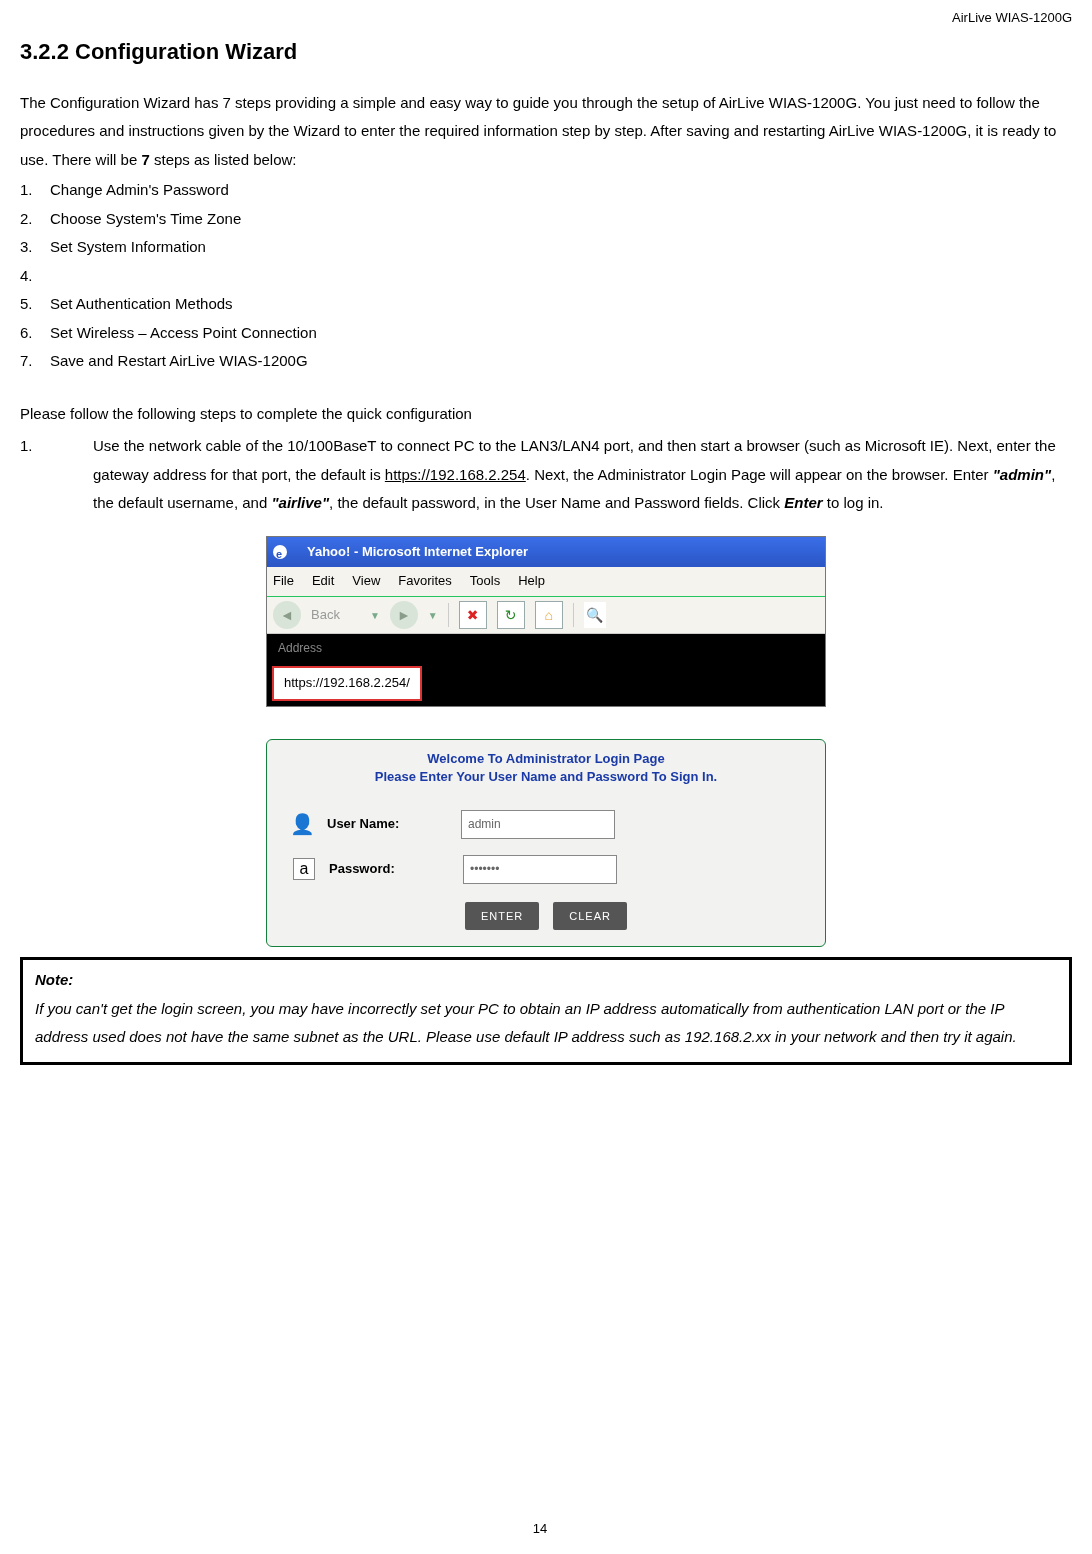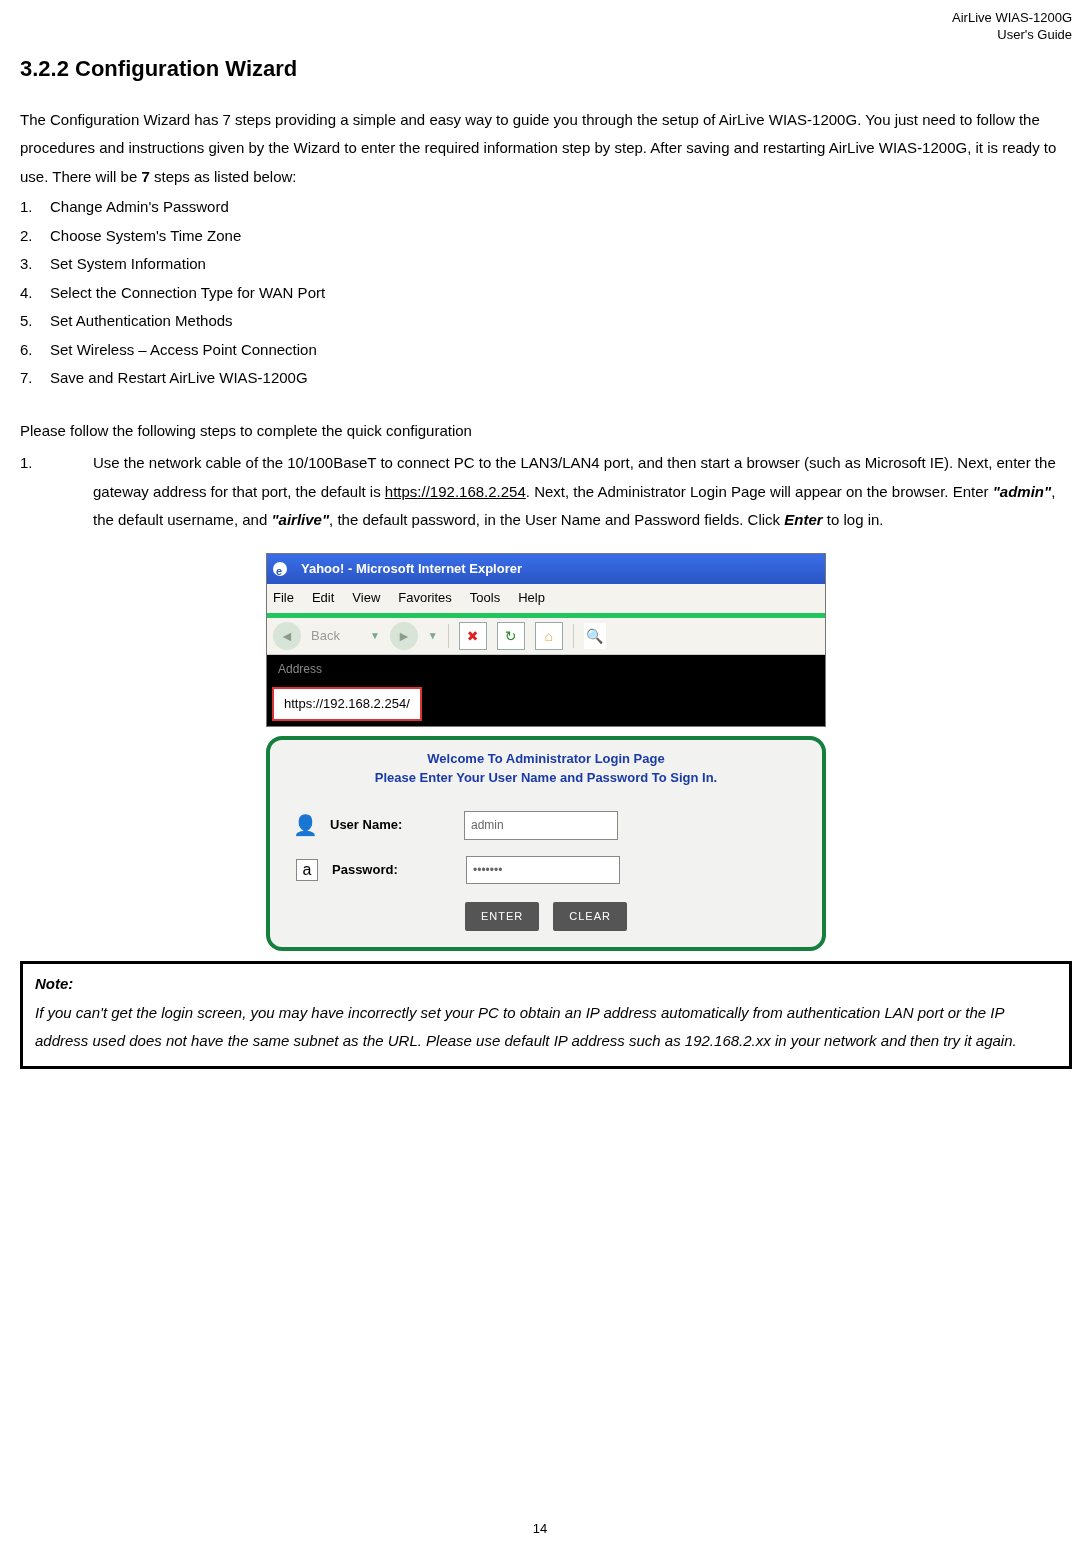--- a/index.html
+++ b/index.html
@@ -65,39 +65,39 @@
     background: #eee;
     font-size: 13px;
   }
   .titlebar {
     background: linear-gradient(#3a6ee8, #2a55c4);
     color: #fff;
     font-weight: bold;
     padding: 3px 6px;
     display: flex;
     align-items: center;
-    gap: 14px;
+    gap: 20px;
   }
   .titlebar .ie-icon {
     width: 14px; height: 14px;
     border-radius: 7px;
     background: #fff;
     display: inline-block;
     position: relative;
   }
   .titlebar .ie-icon::after{
     content:"e"; color:#2a55c4; font-weight:bold; font-size:11px;
     position:absolute; left:3px; top:-1px;
   }
   .menubar {
     background: #f4f3ee;
     padding: 2px 6px;
     display: flex;
     gap: 18px;
-    border-bottom: 5px solid #22c55e;
+    border-bottom: 1px solid #22c55e;
   }
   .menubar span { cursor: default; }
 
   .toolbar {
     background: #f4f3ee;
     padding: 4px 6px;
     display: flex;
     align-items: center;
     gap: 10px;
     border-bottom: 1px solid #ccc;
@@ -141,23 +141,23 @@
   }
   .addr-field {
     flex: 1;
     border: 2px solid #d33;
     background: #fff;
     padding: 3px 10px;
     font-size: 13px;
   }
 
   .loginbox {
-    margin-top: 9px;
-    border: 4px solid #15803d;
-    border-radius: 16px;
+    margin-top: 32px;
+    border: 1px solid #15803d;
+    border-radius: 6px;
     background: #f2f2f0;
     padding: 10px 14px 16px 14px;
     font-size: 13px;
   }
   .login-head {
     text-align: center;
     color: #1a3aa8;
     font-weight: bold;
     line-height: 1.4;
     margin-bottom: 16px;
@@ -212,21 +212,20 @@
     font-size: 13px;
   }
 </style>
 </head>
 <body>
 
 <div class="page">
 
   <div class="hdr">
     <div>AirLive WIAS-1200G</div>
-    <div>User's Guide</div>
   </div>
 
   <div class="section-head">3.2.2 Configuration Wizard</div>
 
   <p class="intro">
     <span>The Configuration Wizard has 7 steps providing a simple and easy way to guide you through the setup of AirLive WIAS-1200G. You just need to follow the procedures and instructions given by the Wizard to enter the required information step by step. After saving and restarting AirLive WIAS-1200G, it is ready to use. There will be </span><span class="bold">7</span><span> steps as listed below:</span>
   </p>
 
   <div class="steps">
     <div class="row">
@@ -236,21 +235,20 @@
     <div class="row">
         <span class="num">2.</span>
         <span>Choose System's Time Zone</span>
       </div>
     <div class="row">
         <span class="num">3.</span>
         <span>Set System Information</span>
       </div>
     <div class="row">
         <span class="num">4.</span>
-        <span>Select the Connection Type for WAN Port</span>
       </div>
     <div class="row">
         <span class="num">5.</span>
         <span>Set Authentication Methods</span>
       </div>
     <div class="row">
         <span class="num">6.</span>
         <span>Set Wireless – Access Point Connection</span>
       </div>
     <div class="row">

